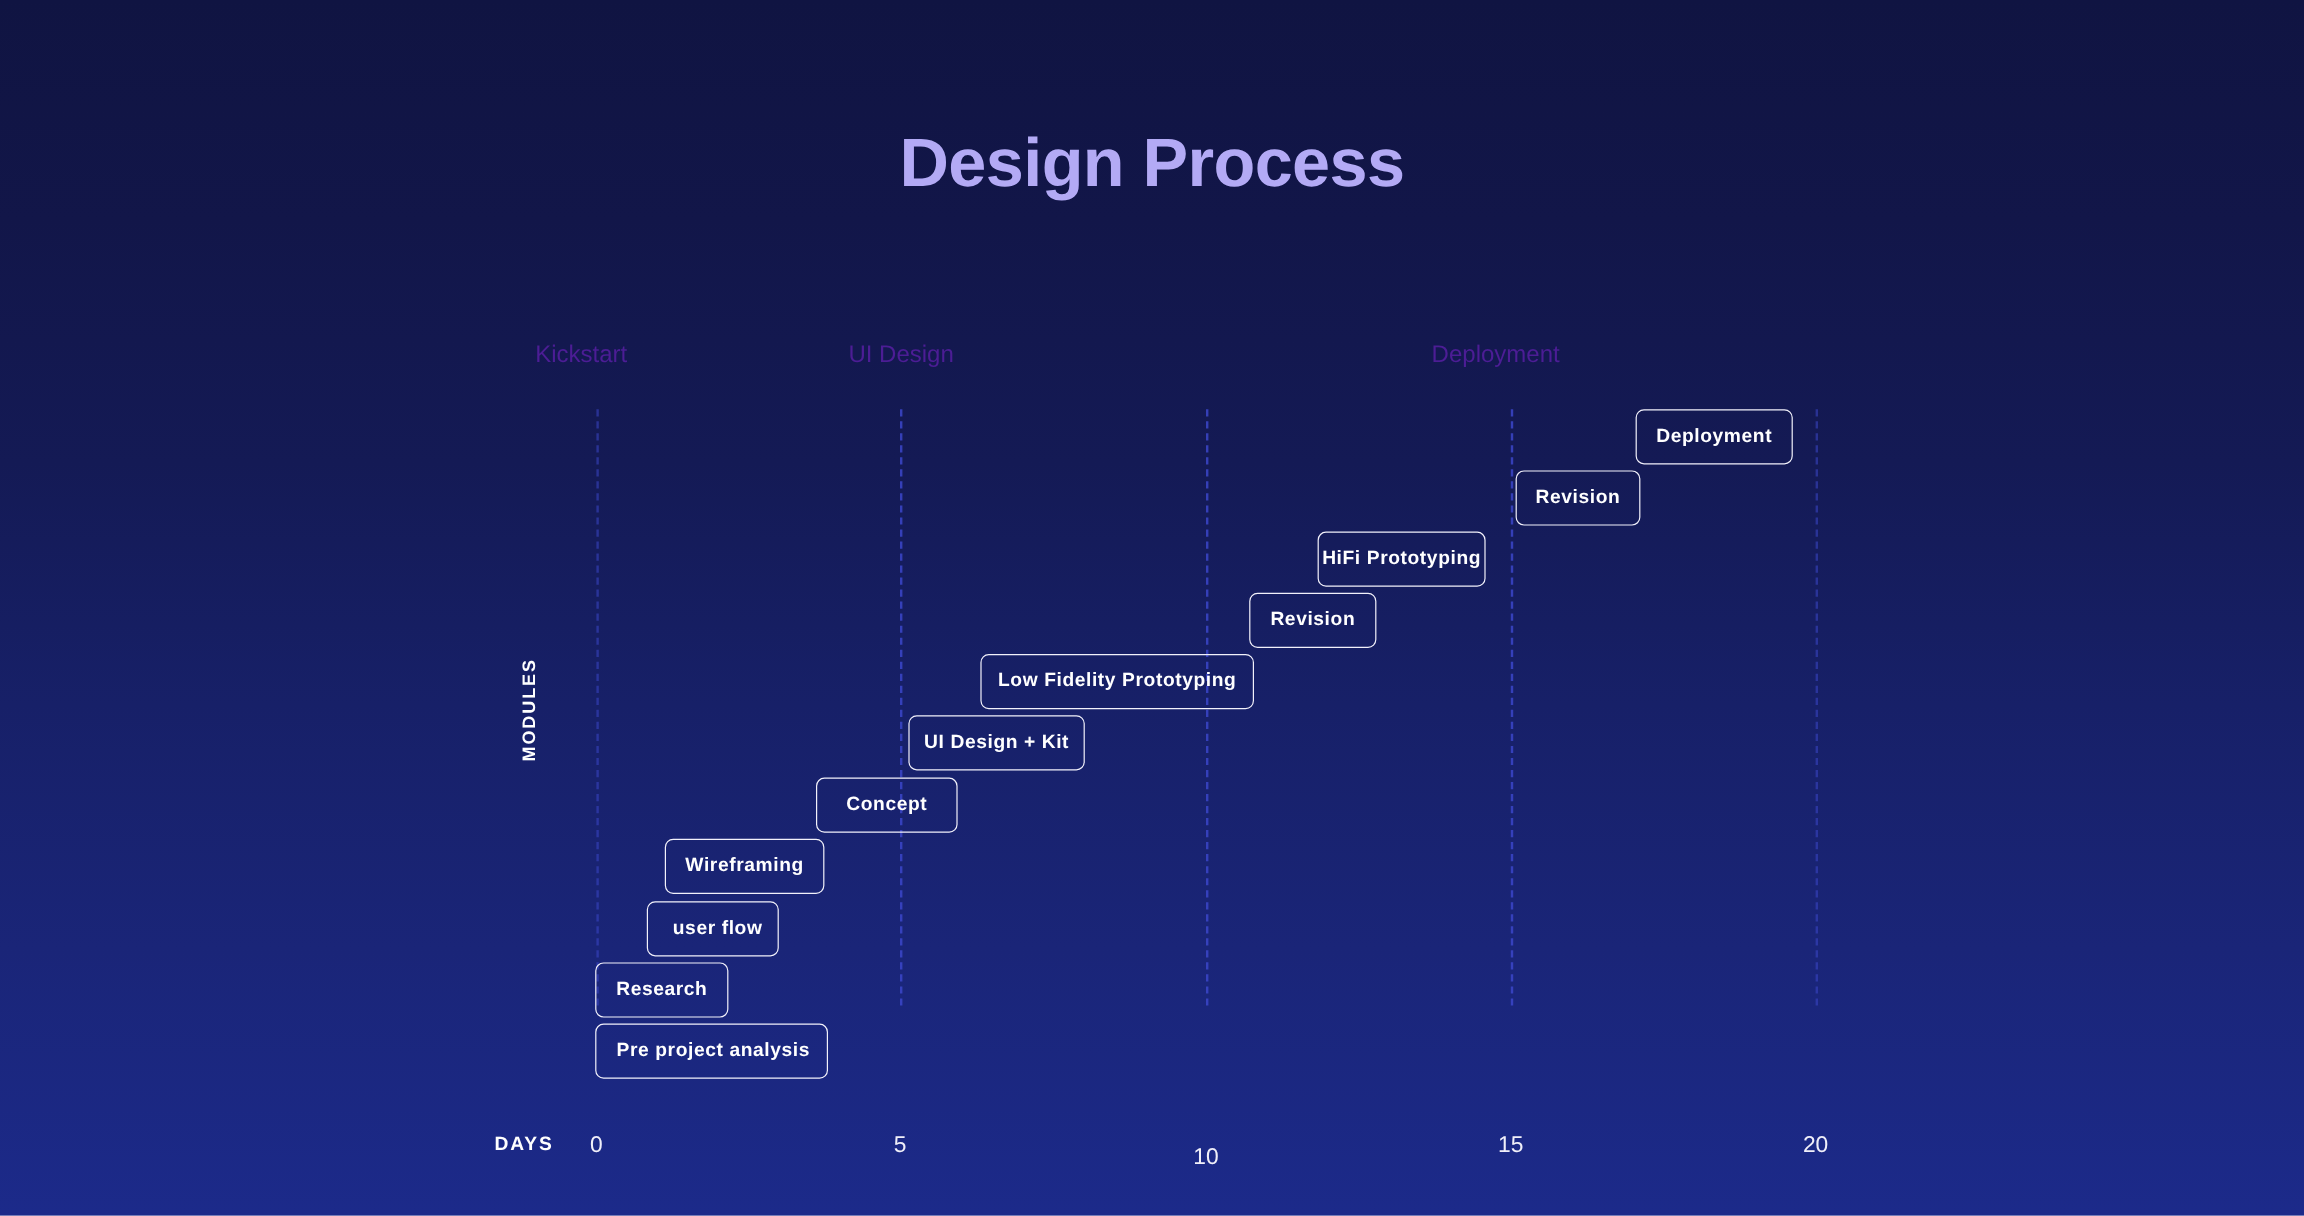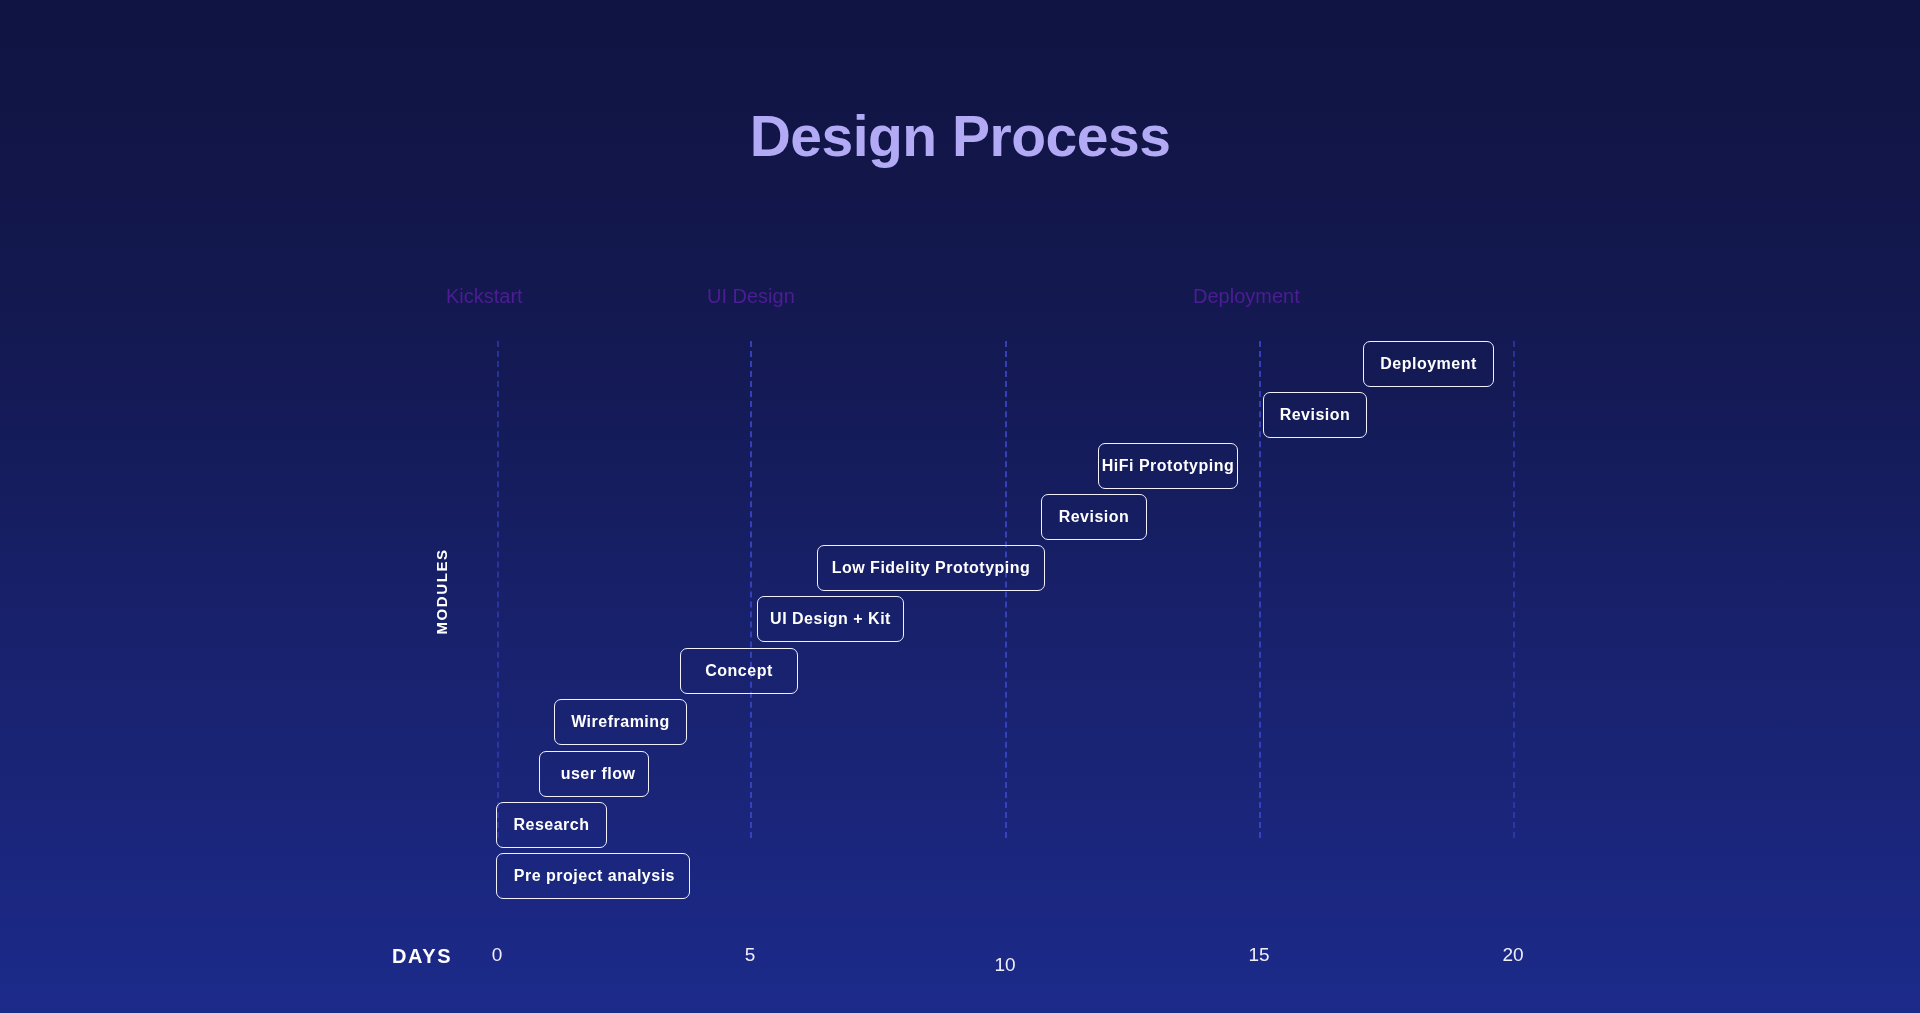--- a/index.html
+++ b/index.html
@@ -97,22 +97,22 @@
     font-size:15px;
     font-weight:700;
     letter-spacing:1.6px;
     color:#ffffff;
     white-space:nowrap;
   }
 
   .x-axis-title {
     position:absolute;
     top:945px;
-    left:392px;
-    font-size:20px;
+    left:412px;
+    font-size:16px;
     font-weight:700;
     letter-spacing:1.6px;
     color:#ffffff;
     white-space:nowrap;
   }
 
   .x-tick {
     position:absolute;
     top:944px;
     font-size:19px;

